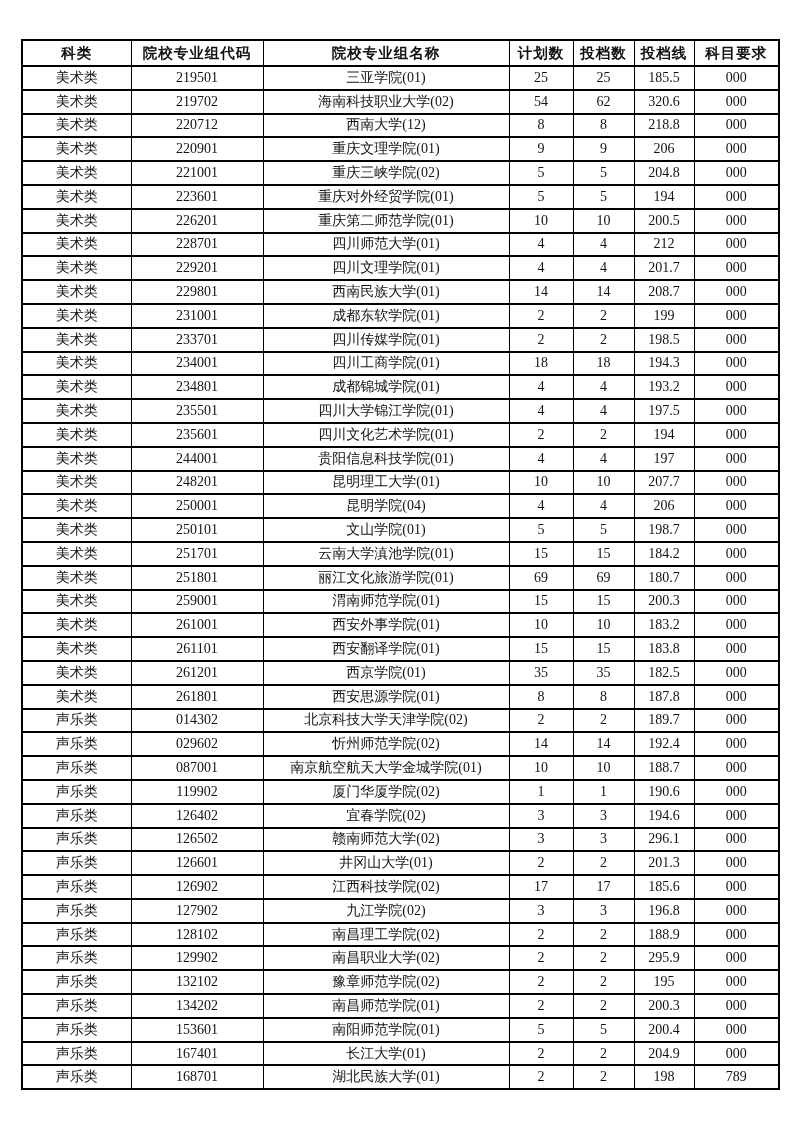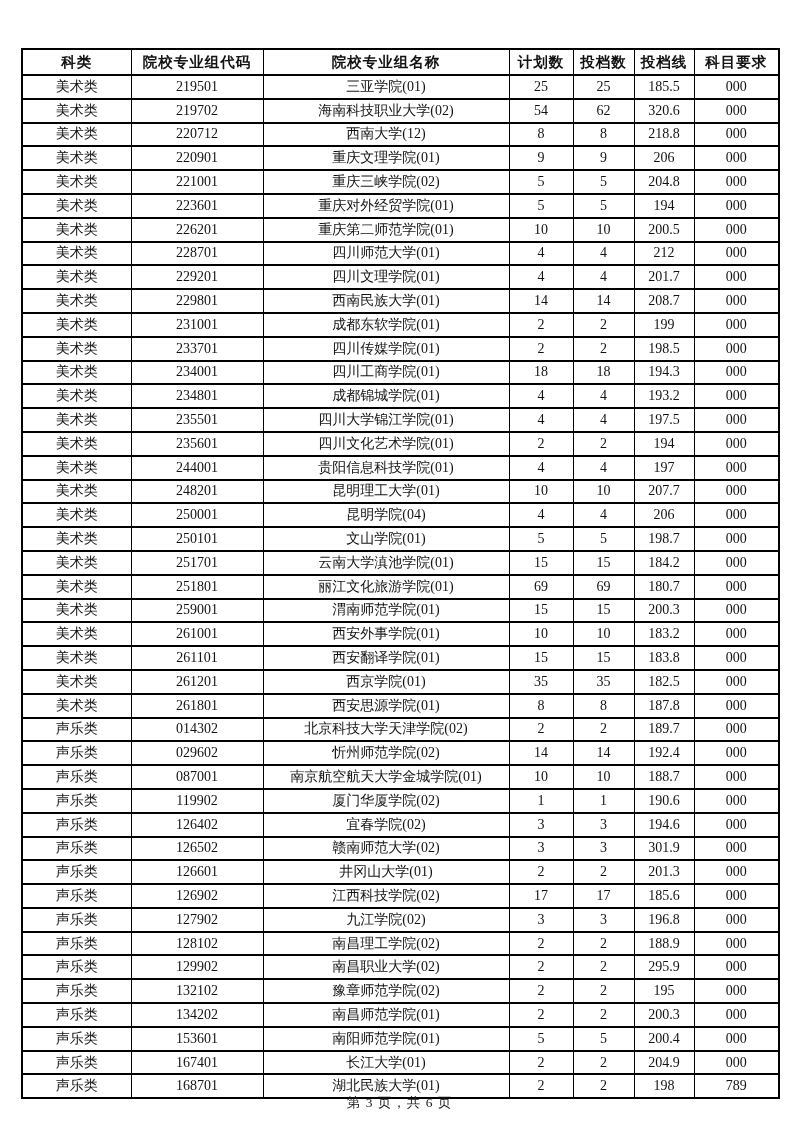--- a/index.html
+++ b/index.html
@@ -12,21 +12,21 @@
     width: 800px;
     height: 1132px;
     background: #ffffff;
     font-family: "Liberation Serif", "DejaVu Serif", serif;
     color: #121212;
     overflow: hidden;
   }
   table.score-table {
     position: absolute;
     left: 21px;
-    top: 48px;
+    top: 39px;
     width: 757px;
     border-collapse: collapse;
     table-layout: fixed;
     border: 2px solid #000;
   }
   .score-table th,
   .score-table td {
     border-style: solid;
     border-color: #000;
     border-width: 2px 1px;
@@ -371,21 +371,21 @@
           <td>3</td>
           <td>194.6</td>
           <td>000</td>
         </tr>
         <tr>
           <td>声乐类</td>
           <td>126502</td>
           <td>赣南师范大学(02)</td>
           <td>3</td>
           <td>3</td>
-          <td>301.9</td>
+          <td>296.1</td>
           <td>000</td>
         </tr>
         <tr>
           <td>声乐类</td>
           <td>126601</td>
           <td>井冈山大学(01)</td>
           <td>2</td>
           <td>2</td>
           <td>201.3</td>
           <td>000</td>
@@ -467,15 +467,14 @@
           <td>168701</td>
           <td>湖北民族大学(01)</td>
           <td>2</td>
           <td>2</td>
           <td>198</td>
           <td>789</td>
         </tr>
       </tbody>
   </table>
 
-  <div class="page-footer">第 3 页，共 6 页</div>
 
 </div>
 
 </body></html>

